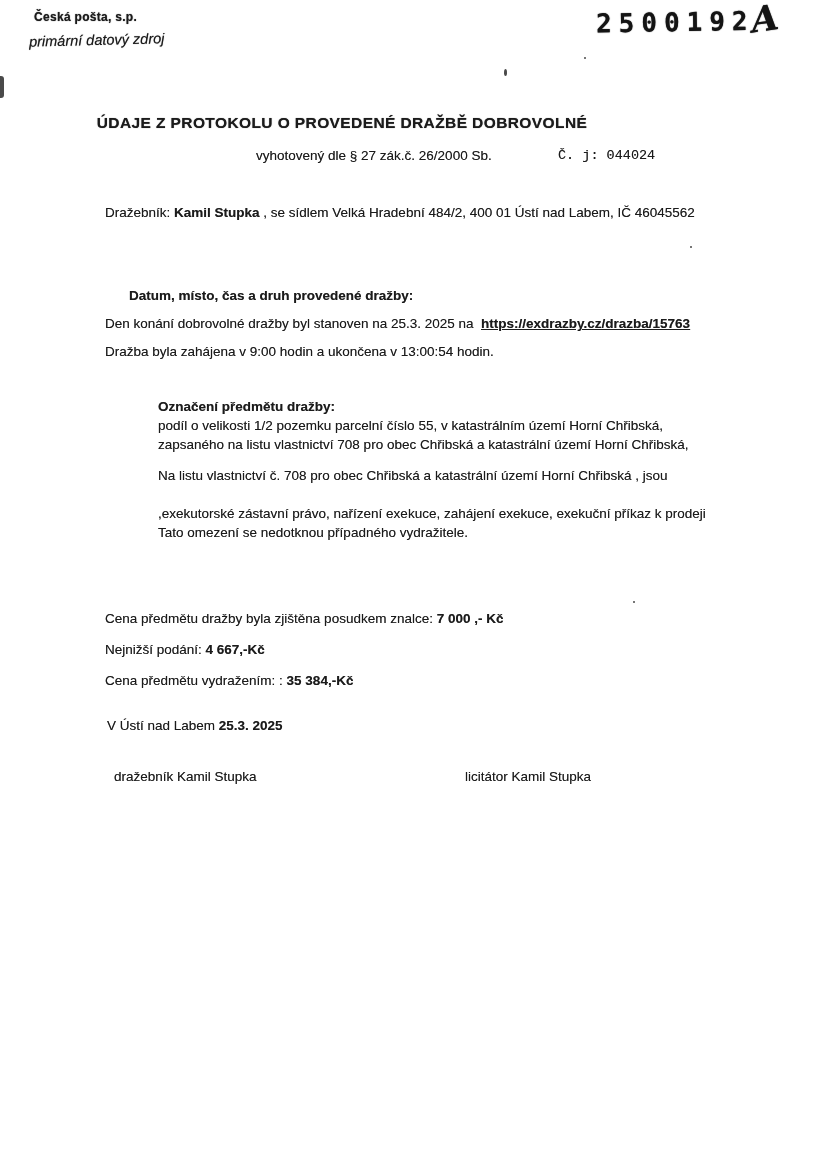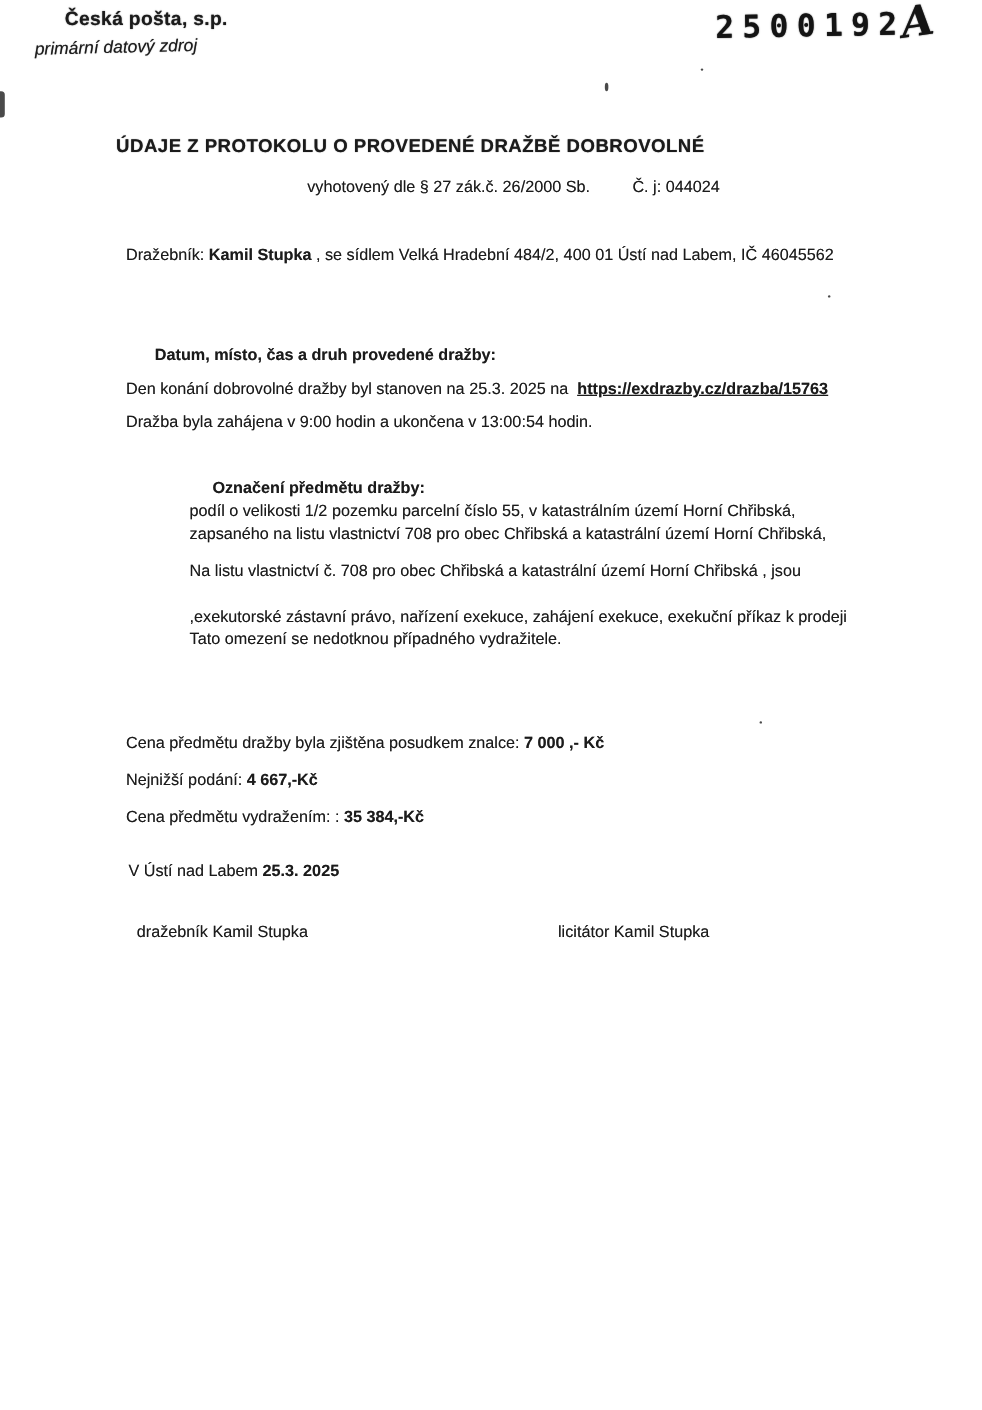--- a/index.html
+++ b/index.html
@@ -15,24 +15,23 @@
   .line {
     position: absolute;
     font-size: 13.5px;
     line-height: 18px;
     white-space: pre;
     text-shadow: 0 0 0.5px rgba(25,25,25,0.55);
   }
   .b { font-weight: bold; }
   .org {
     left: 34px; top: 8px;
-    font-size: 16px; font-weight: bold;
+    font-size: 12px; font-weight: bold;
     letter-spacing: 0.3px;
     text-shadow: 0 0 1px rgba(0,0,0,0.75);
-    margin-left: 20px;
   }
   .org-sub {
     left: 29px; top: 31px;
     font-size: 14.5px; font-style: italic;
     transform: rotate(-1.4deg);
     text-shadow: 0 0 0.8px rgba(0,0,0,0.6);
   }
   .stamp {
     left: 596px; top: 10px;
     font-family: "DejaVu Sans Mono", monospace;
@@ -81,29 +80,29 @@
   <div class="line stamp"><span>2500192</span><span class="stamp-suffix">A</span></div>
 
   <div class="edge-smudge"></div>
   <div class="speck" style="left:504px;top:69px;width:3px;height:7px;"></div>
   <div class="speck" style="left:584px;top:57px;width:2px;height:2px;"></div>
   <div class="speck" style="left:690px;top:246px;width:2px;height:2px;"></div>
   <div class="speck" style="left:633px;top:601px;width:2px;height:2px;"></div>
 
   <div class="line doc-title">ÚDAJE Z PROTOKOLU O PROVEDENÉ DRAŽBĚ DOBROVOLNÉ</div>
   <div class="line" style="left:256px;top:147px;">vyhotovený dle § 27 zák.č. 26/2000 Sb.</div>
-  <div class="line" style="left:527px;top:147px;">Č. j: 044024</div>
+  <div class="line" style="left:558px;top:147px;font-family:Liberation Mono, monospace;">Č. j: 044024</div>
 
   <div class="line main-left" style="top:204px;"><span>Dražebník: </span><span class="b">Kamil Stupka</span><span> , se sídlem Velká Hradební 484/2, 400 01 Ústí nad Labem, IČ 46045562</span></div>
 
   <div class="line main-left b" style="top:287px;padding-left:24px;">Datum, místo, čas a druh provedené dražby:</div>
   <div class="line main-left" style="top:315px;"><span>Den konání dobrovolné dražby byl stanoven na 25.3. 2025 na  </span><span class="doc-link">https://exdrazby.cz/drazba/15763</span></div>
   <div class="line main-left" style="top:343px;">Dražba byla zahájena v 9:00 hodin a ukončena v 13:00:54 hodin.</div>
 
-  <div class="line subject-line b" style="top:397px;margin-left:19px;">Označení předmětu dražby:</div>
+  <div class="line subject-line b" style="top:397px;">Označení předmětu dražby:</div>
   <div class="line subject-line" style="top:416px;">podíl o velikosti 1/2 pozemku parcelní číslo 55, v katastrálním území Horní Chřibská,</div>
   <div class="line subject-line" style="top:435px;">zapsaného na listu vlastnictví 708 pro obec Chřibská a katastrální území Horní Chřibská,</div>
   <div class="line subject-line" style="top:466px;">Na listu vlastnictví č. 708 pro obec Chřibská a katastrální území Horní Chřibská , jsou</div>
   <div class="line subject-line" style="top:504px;">,exekutorské zástavní právo, nařízení exekuce, zahájení exekuce, exekuční příkaz k prodeji</div>
   <div class="line subject-line" style="top:523px;">Tato omezení se nedotknou případného vydražitele.</div>
 
   <div class="line main-left" style="top:610px;"><span>Cena předmětu dražby byla zjištěna posudkem znalce: </span><span class="b">7 000 ,- Kč</span></div>
   <div class="line main-left" style="top:641px;"><span>Nejnižší podání: </span><span class="b">4 667,-Kč</span></div>
   <div class="line main-left" style="top:672px;"><span>Cena předmětu vydražením: : </span><span class="b">35 384,-Kč</span></div>
 

